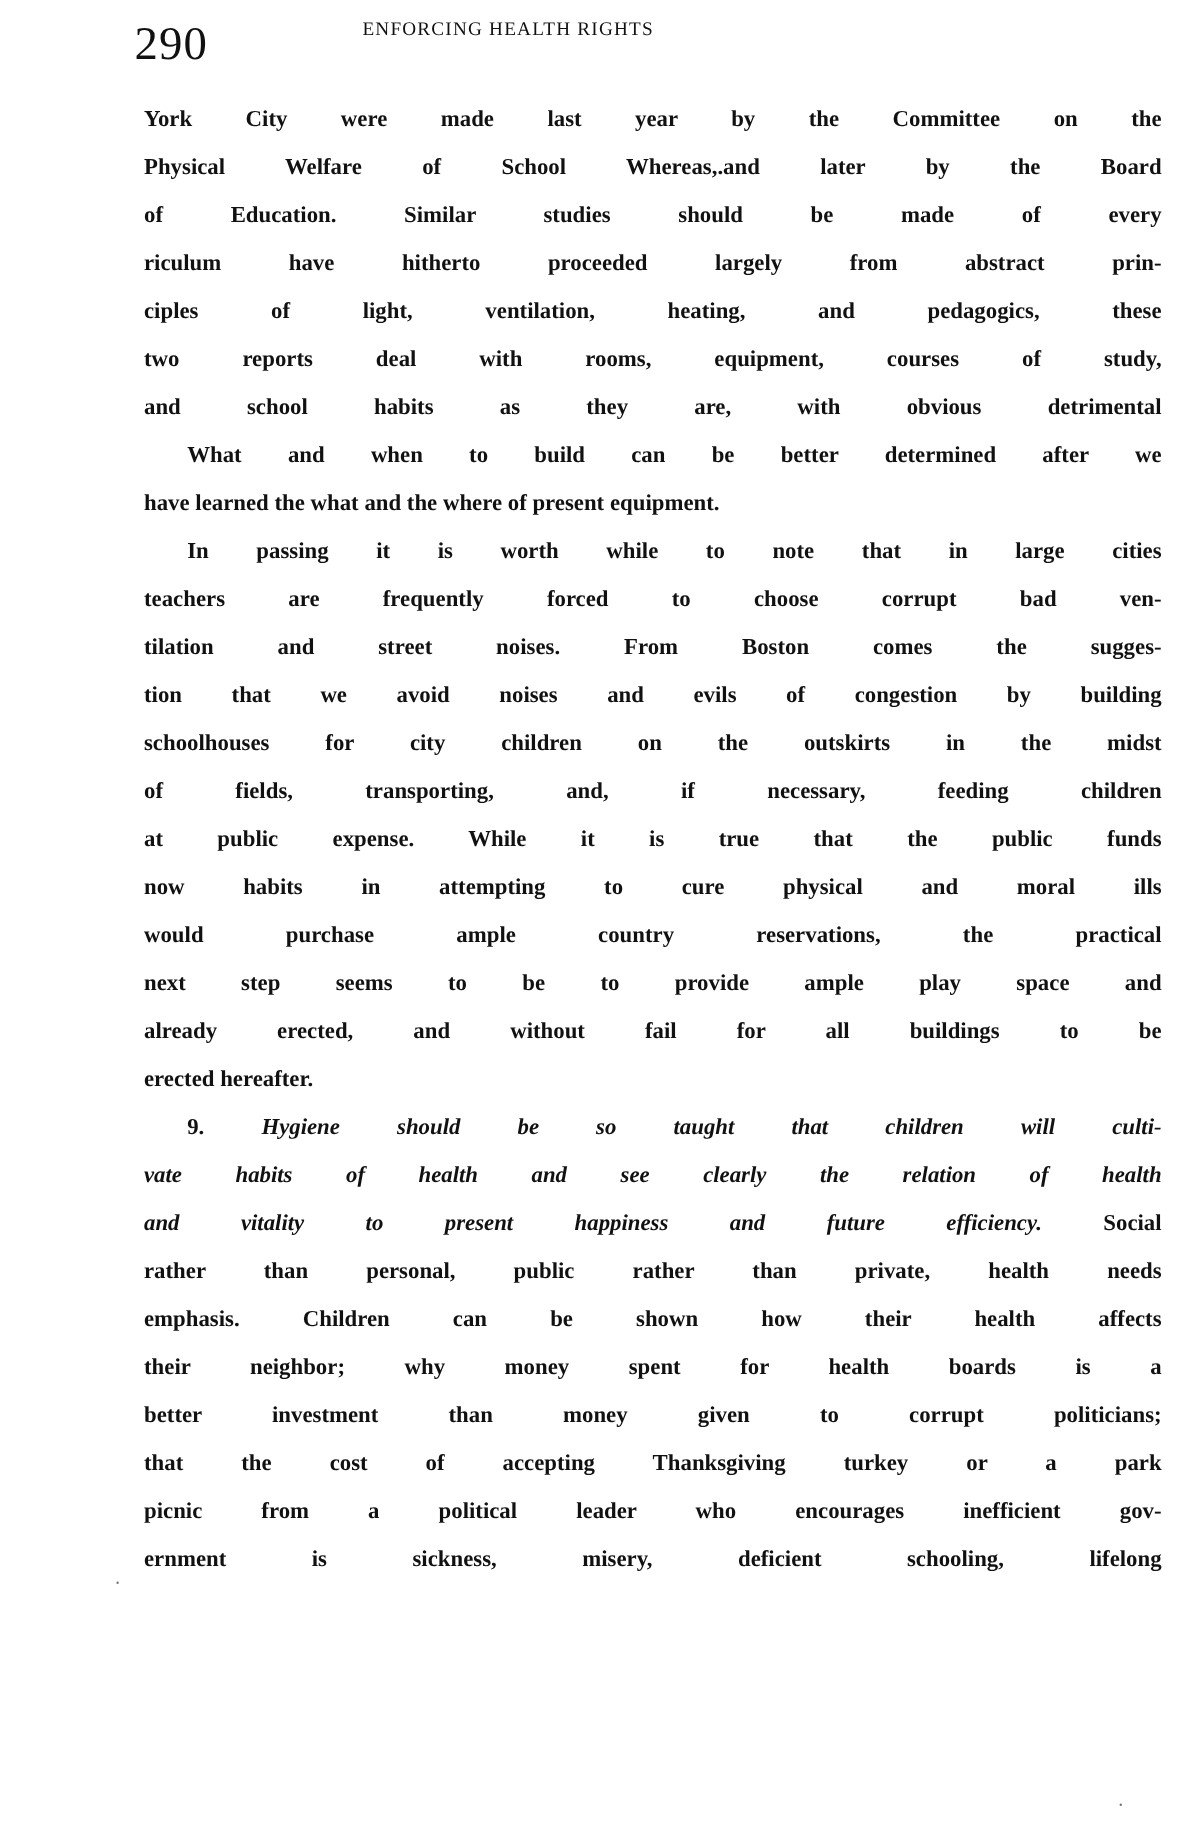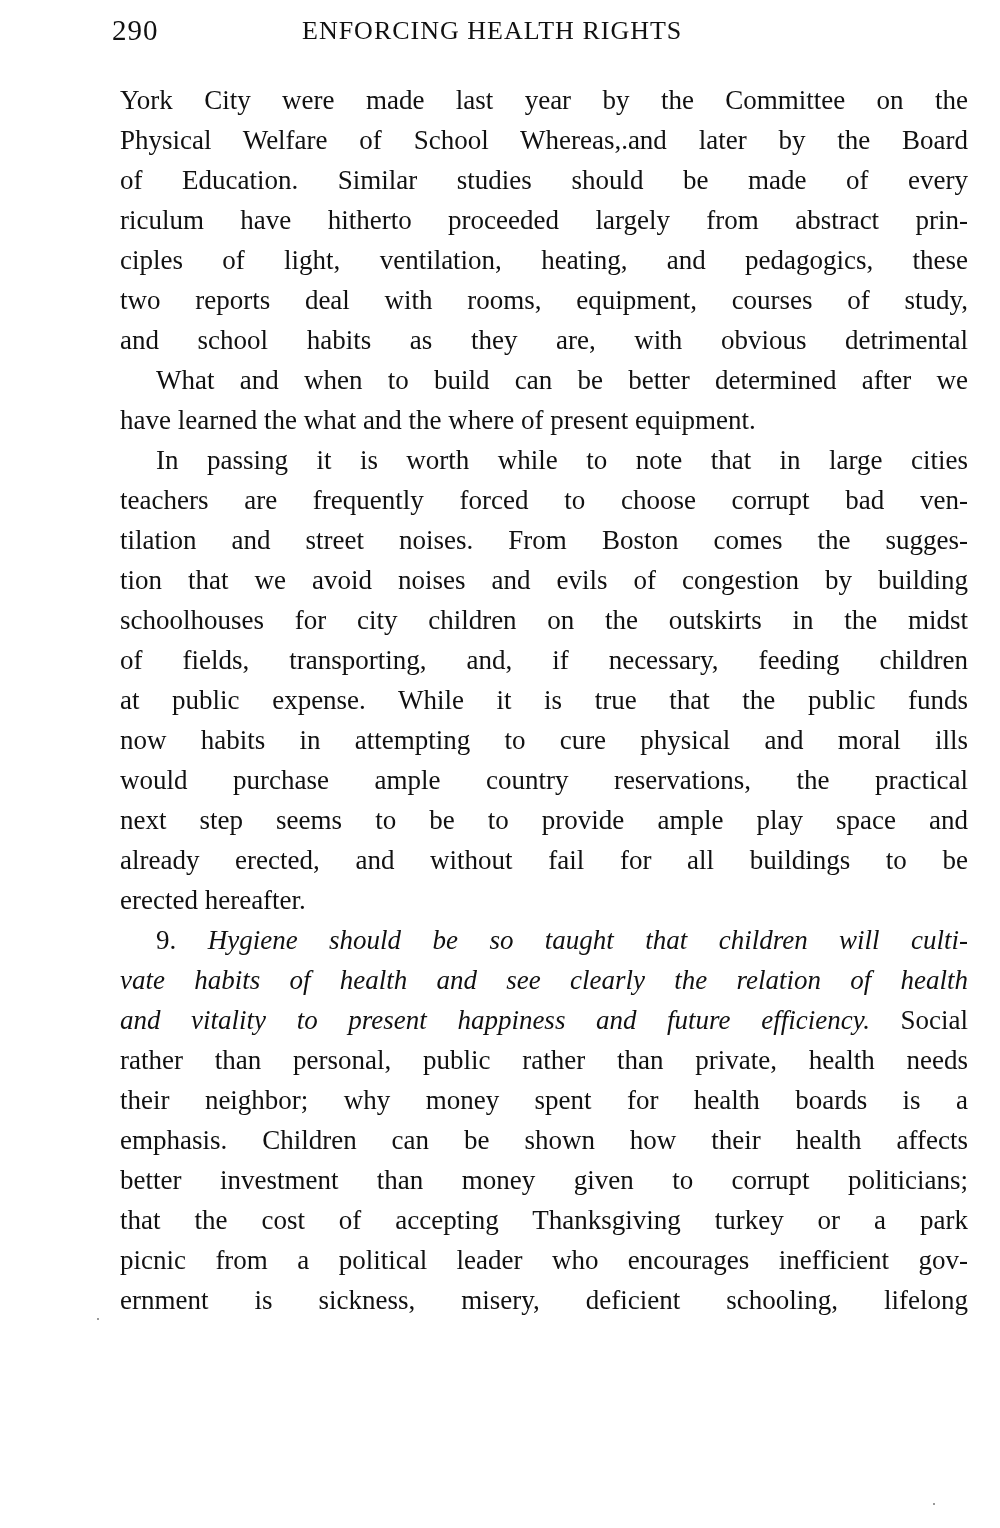--- a/index.html
+++ b/index.html
@@ -1,21 +1,21 @@
 <!DOCTYPE html>
 <html><head>
 <meta charset="utf-8">
 <style>
   html, body { margin: 0; padding: 0; background: #ffffff; }
   body { width: 1000px; height: 1528px; position: relative; overflow: hidden; color: #111; font-family: "Liberation Serif", "DejaVu Serif", serif; }
   .header { position: absolute; top: 14px; left: 112px; width: 860px; height: 40px; }
-  .page-number { position: absolute; left: 0; top: 0; font-size: 29px; letter-spacing: 1px; }
-  .running-head { position: absolute; left: 190px; top: 2px; font-size: 26px; letter-spacing: 1px; font-family: Liberation Serif, serif; }
+  .page-number { position: absolute; left: 0; top: 0; font-size: 39px; letter-spacing: 1px; }
+  .running-head { position: absolute; left: 190px; top: 2px; font-size: 16px; letter-spacing: 1px; font-family: Liberation Serif, serif; }
   .body-text { position: absolute; top: 80px; left: 120px; width: 848px; }
-  .line { height: 40px; line-height: 40px; font-size: 27px; white-space: nowrap; text-align: justify; text-align-last: justify; }
+  .line { height: 40px; line-height: 40px; font-size: 19px; white-space: nowrap; text-align: justify; text-align-last: justify; font-weight: bold; }
   .line.last { text-align-last: left; }
   .line.indent { padding-left: 36px; }
   .it { font-style: italic; }
   .speck { position: absolute; width: 2px; height: 2px; background: #777; border-radius: 1px; }
 </style>
 </head>
 <body>
 
 <div class="header">
   <span class="page-number">290</span>
@@ -41,22 +41,22 @@
     <div class="line"><span>at public expense.  While it is true that the public funds</span></div>
     <div class="line"><span>now habits in attempting to cure physical and moral ills</span></div>
     <div class="line"><span>would purchase ample country reservations, the practical</span></div>
     <div class="line"><span>next step seems to be to provide ample play space and</span></div>
     <div class="line"><span>already erected, and without fail for all buildings to be</span></div>
     <div class="line last"><span>erected hereafter.</span></div>
     <div class="line indent"><span>9. </span><span class="it">Hygiene should be so taught that children will culti-</span></div>
     <div class="line"><span class="it">vate habits of health and see clearly the relation of health</span></div>
     <div class="line"><span class="it">and vitality to present happiness and future efficiency.</span><span>  Social</span></div>
     <div class="line"><span>rather than personal, public rather than private, health needs</span></div>
+    <div class="line"><span>emphasis.  Children can be shown how their health affects</span></div>
     <div class="line"><span>their neighbor; why money spent for health boards is a</span></div>
-    <div class="line"><span>emphasis.  Children can be shown how their health affects</span></div>
     <div class="line"><span>better investment than money given to corrupt politicians;</span></div>
     <div class="line"><span>that the cost of accepting Thanksgiving turkey or a park</span></div>
     <div class="line"><span>picnic from a political leader who encourages inefficient gov-</span></div>
     <div class="line"><span>ernment is sickness, misery, deficient schooling, lifelong</span></div>
   </div>
 
 <span class="speck" style="left:97px; top:1318px;"></span>
 <span class="speck" style="left:933px; top:1503px;"></span>
 
 </body></html>

